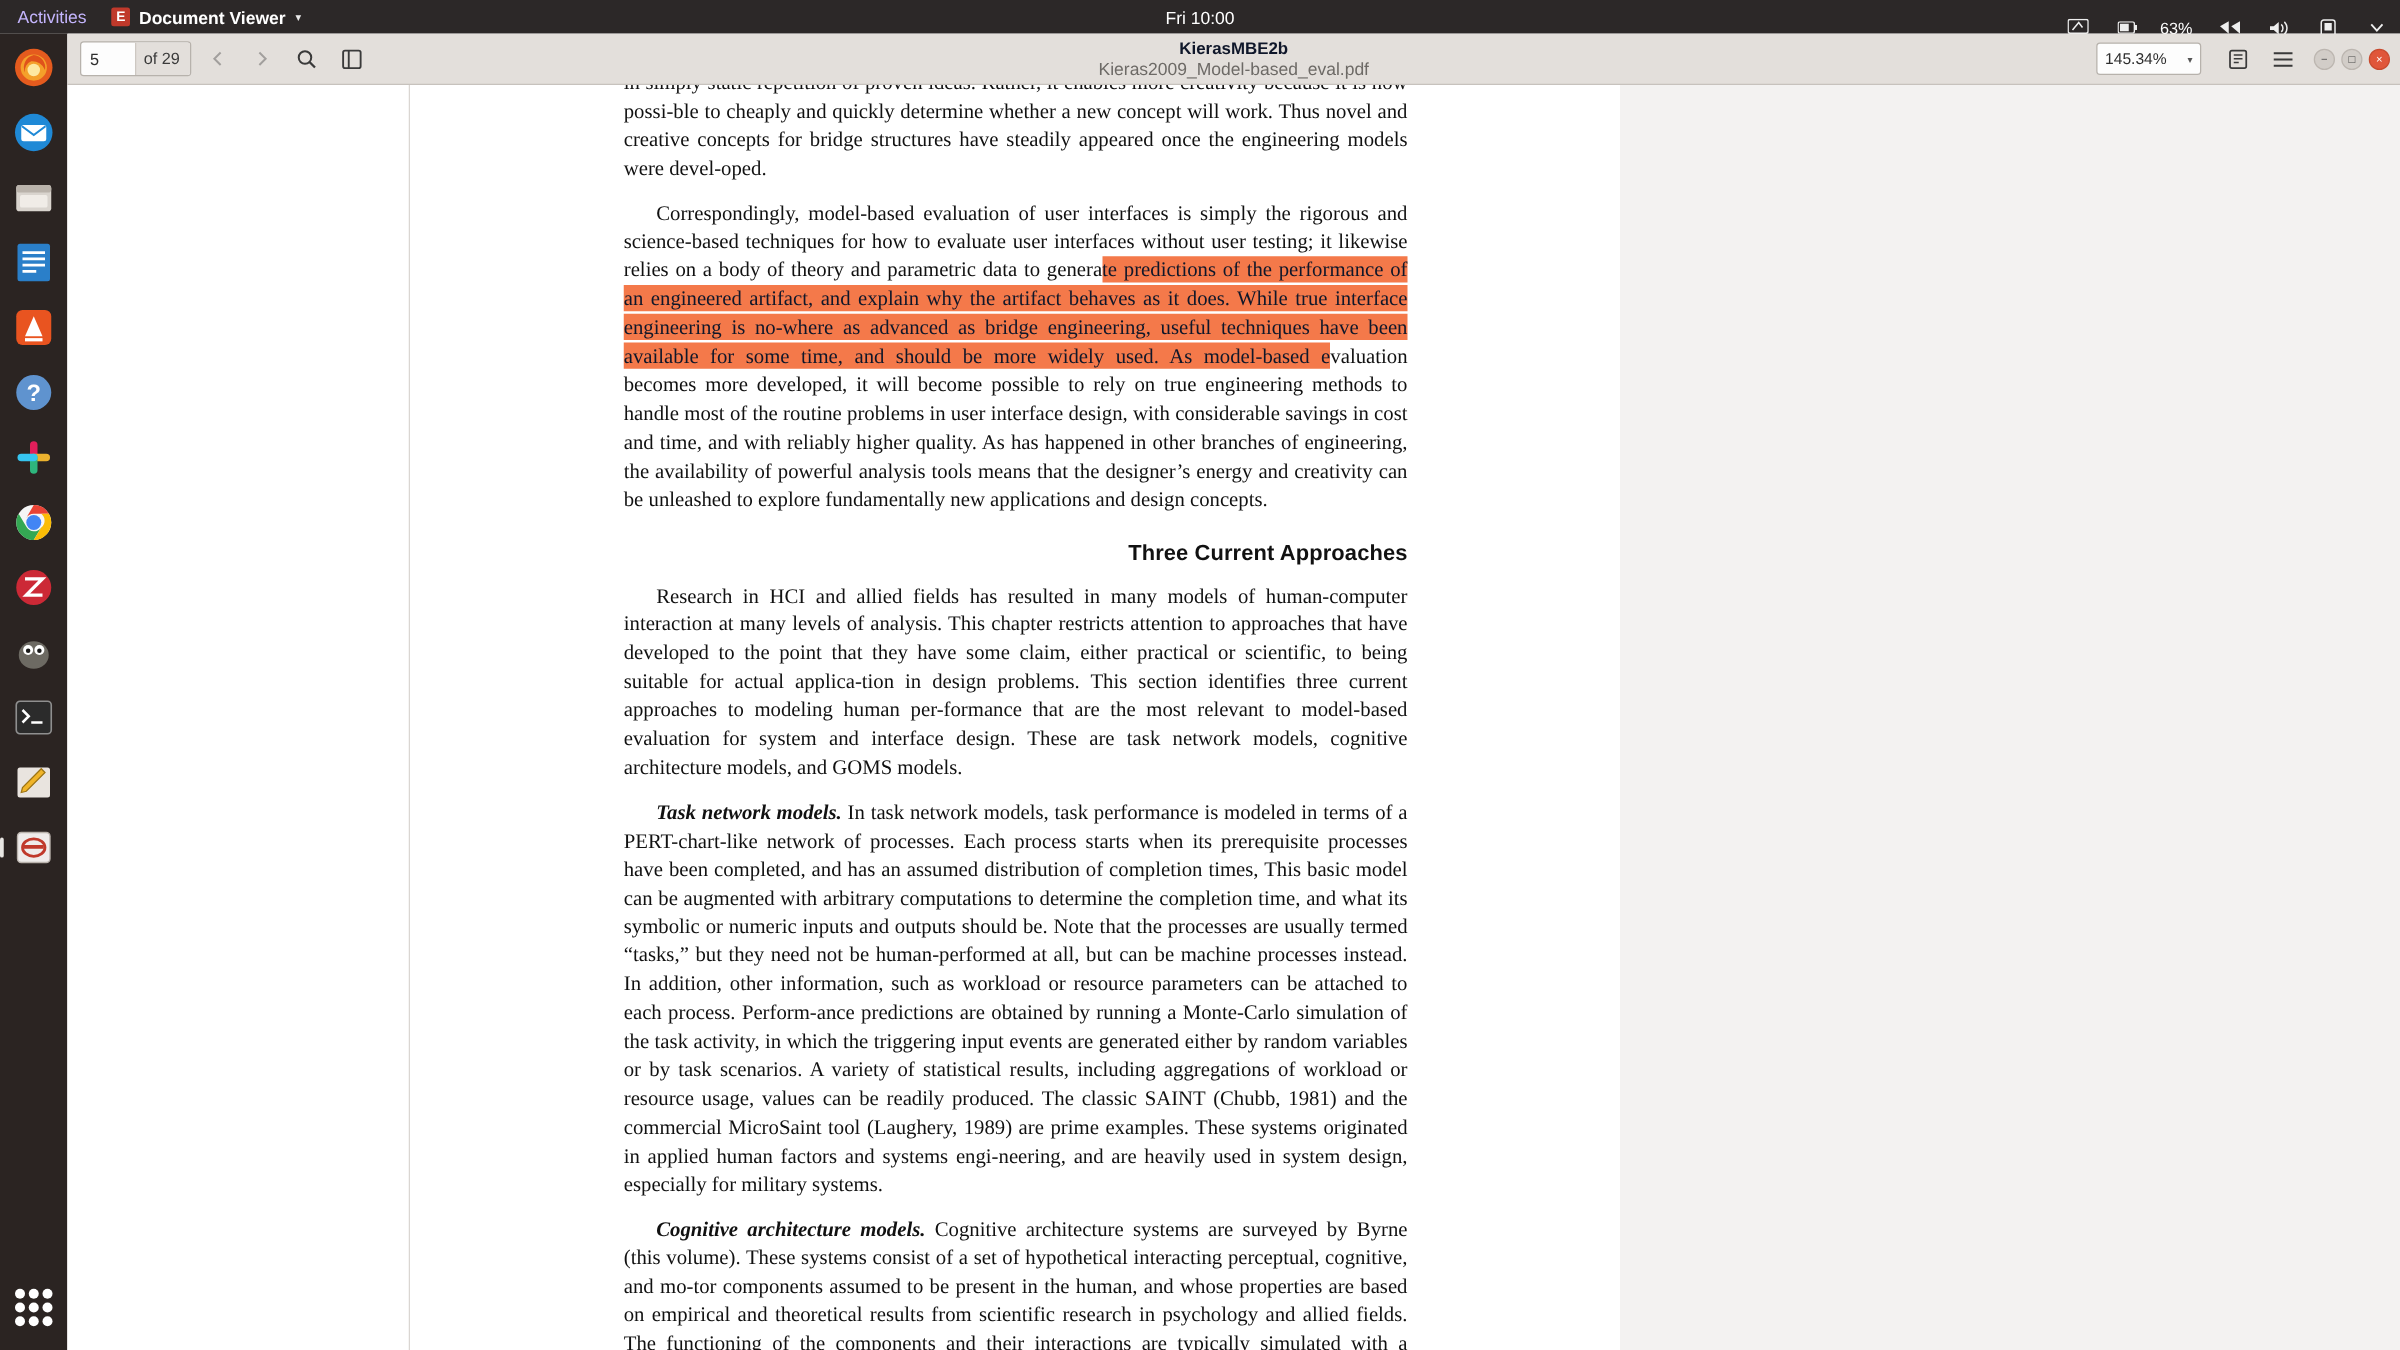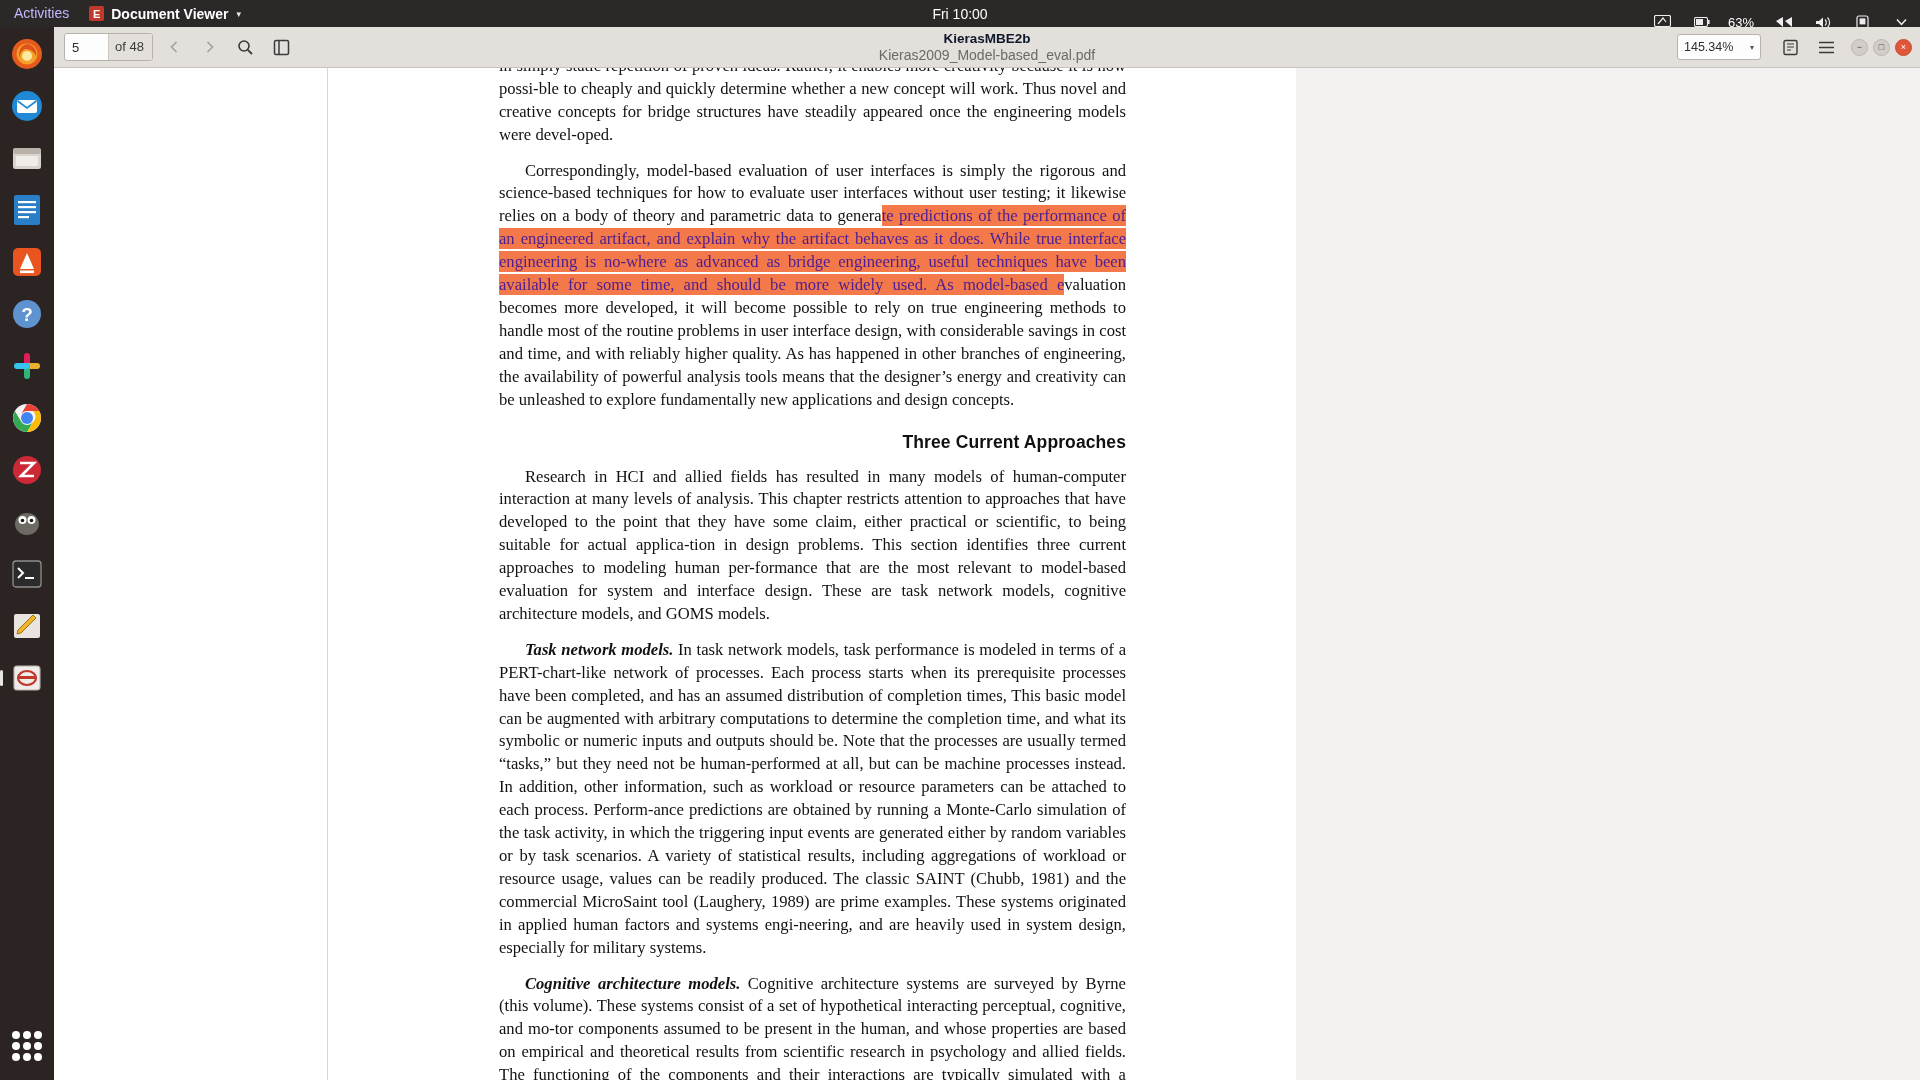--- a/index.html
+++ b/index.html
@@ -321,21 +321,21 @@
     margin: 20px 0 13px 0;
     letter-spacing: .1px;
     text-align: right;
   }
   .run-italic-bold {
     font-style: italic;
     font-weight: bold;
   }
   mark.hl {
     background: #f4794a;
-    color: #4c1d95;
+    color: #0f172a;
     padding: 1px 0;
     box-decoration-break: clone;
     -webkit-box-decoration-break: clone;
   }
 </style>
 </head>
 <body>
 
 <div id="screen">
 
@@ -516,21 +516,21 @@
         <i></i>
     </div>
   </div>
 
   <div id="app">
 
     <div id="toolbar">
       <div class="tb-left">
         <div class="page-entry">
           <input value="5" style="">
-          <span class="page-of">of 48</span>
+          <span class="page-of">of 29</span>
         </div>
         <div class="tbtn dim">
           <svg width="14" height="14" viewBox="0 0 14 14">
               <path d="M9.5 2 L4.5 7 L9.5 12" stroke="#3a3a3a" stroke-width="1.6" fill="none"></path>
             </svg>
         </div>
         <div class="tbtn dim">
           <svg width="14" height="14" viewBox="0 0 14 14">
               <path d="M4.5 2 L9.5 7 L4.5 12" stroke="#3a3a3a" stroke-width="1.6" fill="none"></path>
             </svg>

